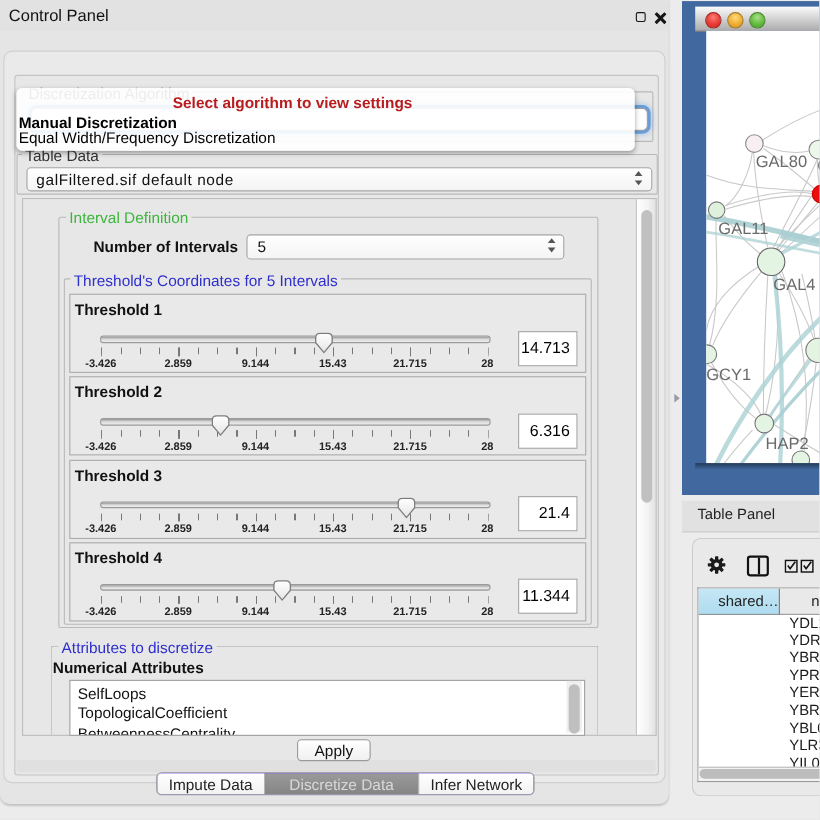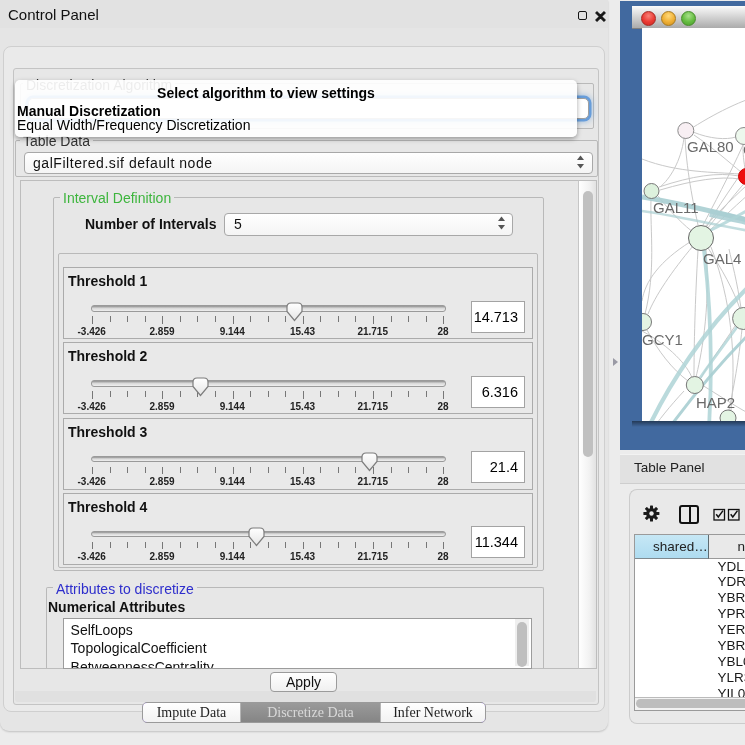--- a/index.html
+++ b/index.html
@@ -50,20 +50,21 @@
 
     <div class="abs" style="left:85px;top:216px;font-size:14px;font-weight:bold;color:#111;">Number of Intervals</div>
     <div class="abs" style="left:224px;top:213px;width:287px;height:21px;background:linear-gradient(#ffffff,#f4f4f4);border:1px solid #a8a8a8;border-radius:4px;"></div>
     <div class="abs" style="left:234px;top:216px;font-size:14px;color:#111;">5</div>
     <svg class="abs" style="left:497px;top:216px;" width="9" height="14" viewBox="0 0 9 14">
         <path d="M4.5,0.5 L8,5 L1,5 Z" fill="#555"></path>
         <path d="M4.5,13.5 L8,9 L1,9 Z" fill="#555"></path>
       </svg>
 
     <div class="abs" style="left:58.3px;top:253px;width:478px;height:313px;border:1px solid #b9b9b9;border-radius:2px;"></div>
+    <div class="abs" style="left:64px;top:246.5px;background:#e7e7e7;padding:0 3px;font-size:14px;color:#2e2ecc;">Threshold's Coordinates for 5 Intervals</div>
 
     <div class="abs" style="left:62.6px;top:267.0px;width:468px;height:70px;background:#e9e9e9;border:1px solid #ababab;"></div>
     <div class="abs" style="left:68px;top:273.0px;font-size:14px;font-weight:bold;color:#111;">Threshold 1</div>
     <div class="abs" style="left:91px;top:305.0px;width:353px;height:4.5px;background:linear-gradient(#8f8f8f,#d8d8d8 45%,#efefef);border:1px solid #9a9a9a;border-radius:3px;"></div>
     <div class="abs" style="left:91.7px;top:316.0px;width:352.3px;height:6px;background:repeating-linear-gradient(90deg,#777 0px,#777 1px,transparent 1px,transparent 17.565px);"></div>
     <div class="abs" style="left:91.7px;top:316.0px;width:352.3px;height:7.5px;background:repeating-linear-gradient(90deg,#777 0px,#777 1px,transparent 1px,transparent 70.260px);"></div>
     <div class="abs" style="left:91.7px;top:325.5px;transform:translateX(-50%);font-size:10px;font-weight:bold;color:#222;">-3.426</div>
     <div class="abs" style="left:162.0px;top:325.5px;transform:translateX(-50%);font-size:10px;font-weight:bold;color:#222;">2.859</div>
     <div class="abs" style="left:232.2px;top:325.5px;transform:translateX(-50%);font-size:10px;font-weight:bold;color:#222;">9.144</div>
     <div class="abs" style="left:302.5px;top:325.5px;transform:translateX(-50%);font-size:10px;font-weight:bold;color:#222;">15.43</div>
@@ -156,28 +157,28 @@
     <div class="abs" style="left:62.6px;top:617.5px;width:467px;height:49.5px;background:#fff;border:1px solid #9c9c9c;overflow:hidden;">
       <div style="padding:2px 0 0 7px;font-size:14px;color:#111;line-height:18.6px;">SelfLoops<br>TopologicalCoefficient<br>BetweennessCentrality</div>
     </div>
     <div class="abs" style="left:514.5px;top:618.5px;width:14px;height:47.5px;background:#efefef;"></div>
     <div class="abs" style="left:517px;top:622px;width:10px;height:45px;background:#bfbfbf;border-radius:5px;"></div>
 
     <div class="abs" style="left:15px;top:691px;width:581px;height:11px;background:#e0e0e0;border-radius:0 0 3px 3px;"></div>
 
     <div class="abs" style="left:270px;top:672px;width:65px;height:18px;background:linear-gradient(#ffffff,#f0f0f0);border:1px solid #9b9b9b;border-radius:4px;display:flex;align-items:center;justify-content:center;font-size:14px;color:#111;">Apply</div>
 
-    <div class="abs" style="left:142px;top:702px;height:19px;display:flex;border:1px solid #9a9a9a;border-radius:5px;overflow:hidden;background:#8b5cf6;font-family:Liberation Serif, serif;">
+    <div class="abs" style="left:142px;top:702px;height:19px;display:flex;border:1px solid #9a9a9a;border-radius:5px;overflow:hidden;background:#8b5cf6;">
       <div style="width:97px;background:linear-gradient(#ffffff,#f2f2f2);border-right:1px solid #b5b5b5;display:flex;align-items:center;justify-content:center;font-size:14px;color:#222;">Impute Data</div>
       <div style="width:139px;background:linear-gradient(#9a9a9a,#858585);display:flex;align-items:center;justify-content:center;font-size:14px;color:#d9d9d9;">Discretize Data</div>
       <div style="width:104px;background:linear-gradient(#ffffff,#f2f2f2);border-left:1px solid #b5b5b5;display:flex;align-items:center;justify-content:center;font-size:14px;color:#222;">Infer Network</div>
     </div>
 
     <div class="abs" style="left:15px;top:80px;width:562px;height:57px;background:rgba(255,255,255,0.91);border-radius:5px;box-shadow:0 2px 5px rgba(0,0,0,0.35);"></div>
-    <div class="abs" style="left:15px;top:85px;width:502px;text-align:center;font-size:14px;font-weight:bold;color:#000000;">Select algorithm to view settings</div>
+    <div class="abs" style="left:15px;top:85px;width:502px;text-align:center;font-size:14px;font-weight:bold;color:#b91c1c;">Select algorithm to view settings</div>
     <div class="abs" style="left:17px;top:102.5px;font-size:14px;font-weight:bold;color:#000;">Manual Discretization</div>
     <div class="abs" style="left:17px;top:117px;font-size:14px;color:#000;">Equal Width/Frequency Discretization</div>
   </div>
 
   <div class="abs" style="left:613px;top:358px;width:0;height:0;border-left:5px solid #9a9aa5;border-top:4px solid transparent;border-bottom:4px solid transparent;"></div>
 
   <div class="abs" id="netwin" style="left:620px;top:1px;width:125px;height:449px;background:#41699f;">
 
     <div class="abs" style="left:12px;top:5px;width:113px;height:22px;background:linear-gradient(#fbfbfb,#ababab);border-bottom:1px solid #808080;"></div>
     <div class="abs" style="left:21px;top:10px;width:13px;height:13px;border-radius:50%;background:radial-gradient(circle at 50% 30%,#f88078 0%,#ea3a33 55%,#cc2a24 100%);border:0.5px solid #a52722;"></div>

